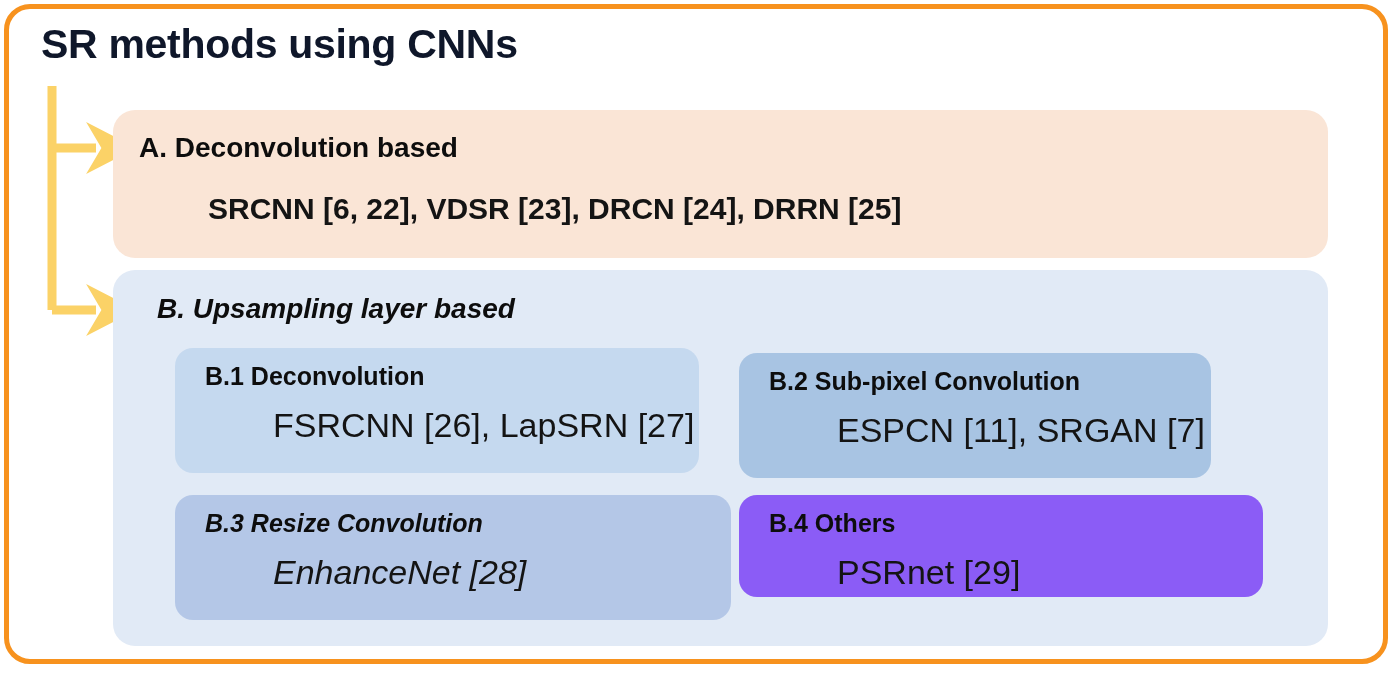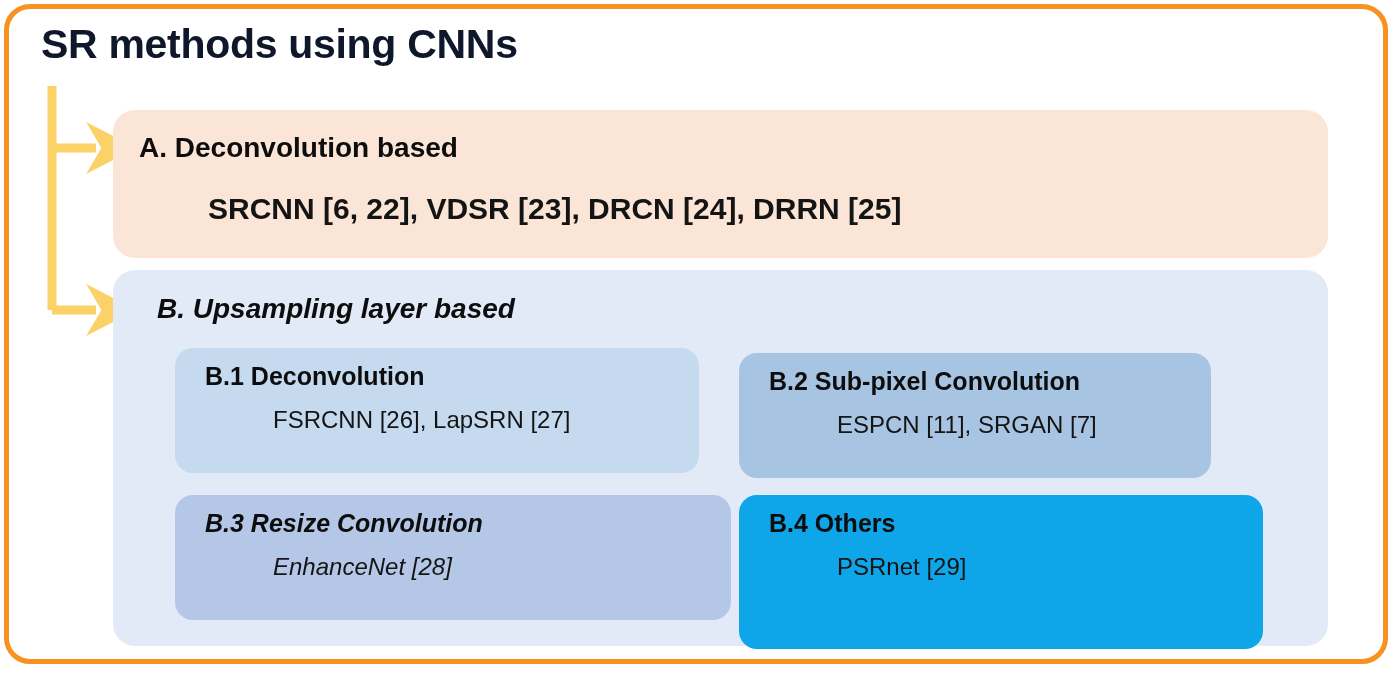--- a/index.html
+++ b/index.html
@@ -88,36 +88,36 @@
 
   
   .sub-box {
     position: absolute;
     box-sizing: border-box;
     border-radius: 18px;
   }
   .sub-box.b1 { left: 175px; top: 348px; width: 524px; height: 125px; background: #c5d9ef; }
   .sub-box.b2 { left: 739px; top: 353px; width: 472px; height: 125px; background: #a8c4e3; }
   .sub-box.b3 { left: 175px; top: 495px; width: 556px; height: 125px; background: #b4c7e7; font-style: italic; }
-  .sub-box.b4 { left: 739px; top: 495px; width: 524px; height: 154px; background: #0ea5e9; }
+  .sub-box.b4 { left: 739px; top: 495px; width: 524px; height: 102px; background: #8b5cf6; }
 
   .sub-heading {
     position: absolute;
     left: 30px;
     top: 14px;
     font-size: 25px;
     font-weight: bold;
     color: #0d0d0d;
     white-space: nowrap;
   }
   .sub-items {
     position: absolute;
     left: 98px;
     top: 58px;
-    font-size: 24px;
+    font-size: 34px;
     font-weight: normal;
     color: #141414;
     white-space: nowrap;
   }
 
   
   #connectors {
     position: absolute;
     left: 0;
     top: 0;

